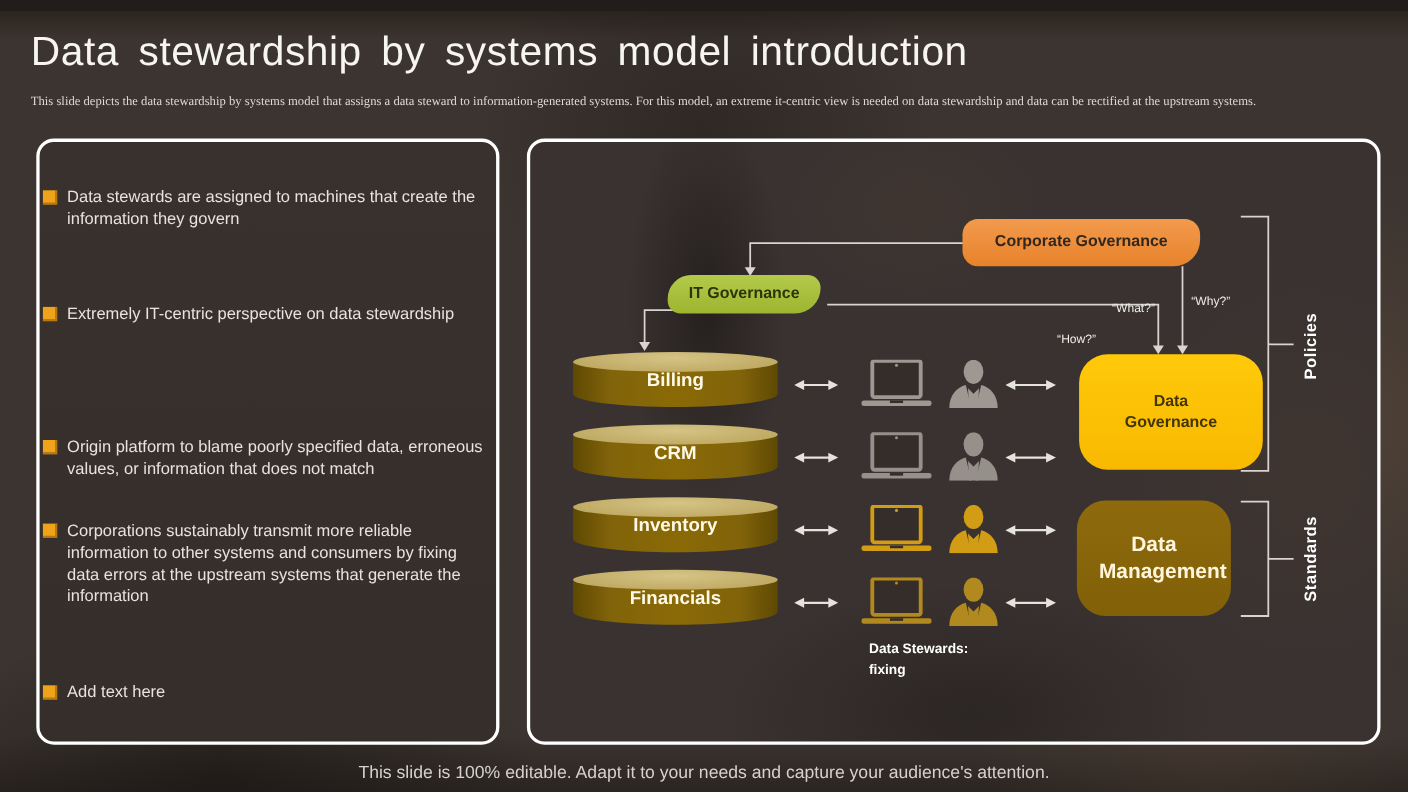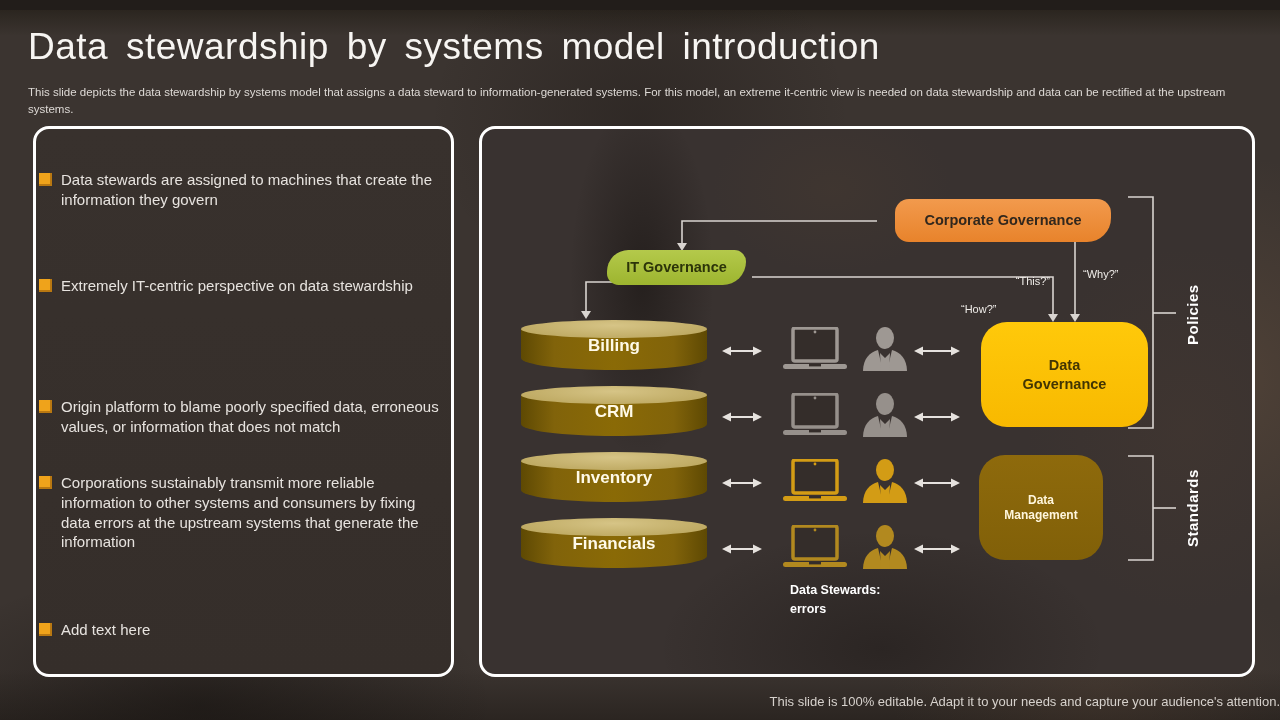--- a/index.html
+++ b/index.html
@@ -15,21 +15,21 @@
       linear-gradient(180deg, #252019 0%, #3B3430 5%, #3B3430 93%, #2B2521 100%);
   }
   .top-band { position:absolute; top:0; left:0; width:1280px; height:10px; background:#221D1A; }
 
   .title {
     position:absolute; left:28px; top:26px; width:1000px;
     font-size:37px; font-weight:400; color:#F7F5F2; word-spacing:7px; letter-spacing:0.5px;
   }
   .subtitle {
     position:absolute; left:28px; top:84px; width:1210px;
-    font-size:11.5px; color:#DEDAD6; line-height:1.45;
+    font-size:11.5px; color:#DEDAD6; line-height:1.45;font-family:Liberation Serif, serif;
   }
 
   .panel {
     position:absolute; top:126px; height:551px;
     border:3.5px solid #FFFFFF; border-radius:16px;
   }
   .panel-left { left:33px; width:421px; background:linear-gradient(180deg,#38312D,#352E2A); }
   .panel-right { left:479px; width:776px; background:#393230; overflow:hidden; }
   .photo-layer {
     position:absolute; inset:0;
@@ -40,36 +40,36 @@
       radial-gradient(ellipse 320px 170px at 400px 520px, rgba(18,14,12,0.35), transparent 70%);
   }
 
   .bullet-item { position:absolute; left:3px; width:400px; padding-left:22px;
     font-size:15px; color:#E7E3DF; line-height:1.32; }
   .bullet-item .marker { position:absolute; left:0px; top:3px; width:13px; height:13px;
     background:#EFA31B; box-shadow:inset -2px -2px 0 rgba(140,85,10,0.55); }
 
   .gov-box { position:absolute; display:flex; align-items:center; justify-content:center;
     text-align:center; font-weight:bold; line-height:1.25; }
-  .box-corp { left:413px; top:70px; width:216px; height:43px;
+  .box-corp { left:393px; top:70px; width:216px; height:43px;
     background:linear-gradient(180deg,#F29A4D,#E8832B); color:#31271D;
     border-radius:14px 14px 24px 14px; font-size:14.5px; }
   .box-corp::after { content:''; position:absolute; right:0px; bottom:-8px; width:34px; height:15px;
     background:linear-gradient(180deg,#E8832B,#C96F20); border-radius:0 0 28px 3px; z-index:-1; }
   .box-it { left:125px; top:121px; width:139px; height:35px;
     background:linear-gradient(180deg,#B4C94B,#9DB52F); color:#2C3409;
     border-radius:22px 12px 24px 12px; font-size:14.5px; }
   .box-it::after { content:''; position:absolute; right:0px; bottom:-8px; width:32px; height:15px;
     background:linear-gradient(180deg,#9DB52F,#81961F); border-radius:0 0 26px 3px; z-index:-1; }
   .box-datagov { left:499px; top:193px; width:167px; height:105px;
     background:linear-gradient(180deg,#FFC90A,#F8B900); color:#423503;
     border-radius:26px; font-size:14.5px; }
-  .box-datamgmt { left:497px; top:326px; width:124px; height:105px;
+  .box-datamgmt { left:497px; top:326px; width:140px; height:105px;
     background:linear-gradient(180deg,#8E6A0C,#816008); color:#FFF6DC;
-    border-radius:26px; font-size:12px; }
+    border-radius:26px; font-size:19px; }
 
   .cyl { position:absolute; left:39px; width:186px; height:50px; }
   .cyl .cyl-top { position:absolute; top:0; left:0; right:0; height:18px; border-radius:50%;
     background:radial-gradient(ellipse at 50% 30%, #D6C486, #BCA75F 85%); }
   .cyl .cyl-body { position:absolute; top:9px; left:0; right:0; bottom:0;
     background:linear-gradient(90deg,#5E4903, #81630A 18%, #8A6A06 50%, #81630A 82%, #5E4903);
     border-radius:0 0 50% 50% / 0 0 12px 12px; }
   .cyl .cyl-label { position:absolute; left:0; right:0; top:16px; text-align:center;
     font-weight:bold; font-size:17px; color:#FFFAE8; }
 
@@ -80,22 +80,22 @@
   .row-gold  { color:#B2891F; }
   .arrow-slot { color:#E6E2DE; }
 
   .qlabel { position:absolute; font-size:11px; color:#F0EDE9; }
   .side-label { position:absolute; left:694px; width:32px; display:flex; align-items:center; justify-content:center;
     writing-mode:vertical-rl; transform:rotate(180deg);
     font-weight:bold; font-size:15px; color:#FFFFFF; letter-spacing:0.5px; }
   .stewards { position:absolute; left:308px; top:452px; width:165px; text-align:left;
     font-weight:bold; font-size:12.5px; color:#FFFFFF; line-height:1.5; }
 
-  .footer { position:absolute; left:0; top:694px; width:1280px; text-align:right;
-    font-size:13px; color:#D6D1CC; }
+  .footer { position:absolute; left:0; top:694px; width:1280px; text-align:center;
+    font-size:16px; color:#D6D1CC; }
 
   svg.overlay { position:absolute; left:0; top:0; pointer-events:none; }
 </style>
 </head>
 <body>
 
 <div class="top-band"></div>
 
 <h1 class="title">Data stewardship by systems model introduction</h1>
 <p class="subtitle">This slide depicts the data stewardship by systems model that assigns a data steward to information-generated systems. For this model, an extreme it-centric view is needed on data stewardship and data can be rectified at the upstream systems.</p>
@@ -151,21 +151,21 @@
   <div class="gov-box box-it">
     <span>IT Governance</span>
   </div>
   <div class="gov-box box-datagov">
     <span style="width:90px;">Data Governance</span>
   </div>
   <div class="gov-box box-datamgmt">
     <span style="width:100px;">Data Management</span>
   </div>
 
-  <div class="qlabel" style="left:510px; top:146px; width:58px; text-align:right;">“This?”</div>
+  <div class="qlabel" style="left:510px; top:146px; width:58px; text-align:right;">“What?”</div>
   <div class="qlabel" style="left:601px; top:139px;">“Why?”</div>
   <div class="qlabel" style="left:479px; top:174px;">“How?”</div>
 
   <div class="side-label" style="top:142px; height:88px;">Policies</div>
   <div class="side-label" style="top:330px; height:98px;">Standards</div>
 
   <div class="cyl" style="top:257px;">
     <div class="cyl-body"></div>
     <div class="cyl-top"></div>
     <div class="cyl-label">CRM</div>
@@ -305,17 +305,17 @@
   <span class="icon-slot arrow-slot" style="left:432px; top:412px;">
     <svg width="46" height="12" viewBox="0 0 46 12">
         <line x1="7" y1="6" x2="39" y2="6" stroke="currentColor" stroke-width="2"></line>
         <polygon points="0,6 9,1.5 9,10.5" fill="currentColor"></polygon>
         <polygon points="46,6 37,1.5 37,10.5" fill="currentColor"></polygon>
       </svg>
   </span>
 
   <div class="stewards">
     <div>Data Stewards:</div>
-    <div>errors</div>
+    <div>fixing</div>
   </div>
 </div>
 
 <div class="footer">This slide is 100% editable. Adapt it to your needs and capture your audience's attention.</div>
 
 </body></html>

